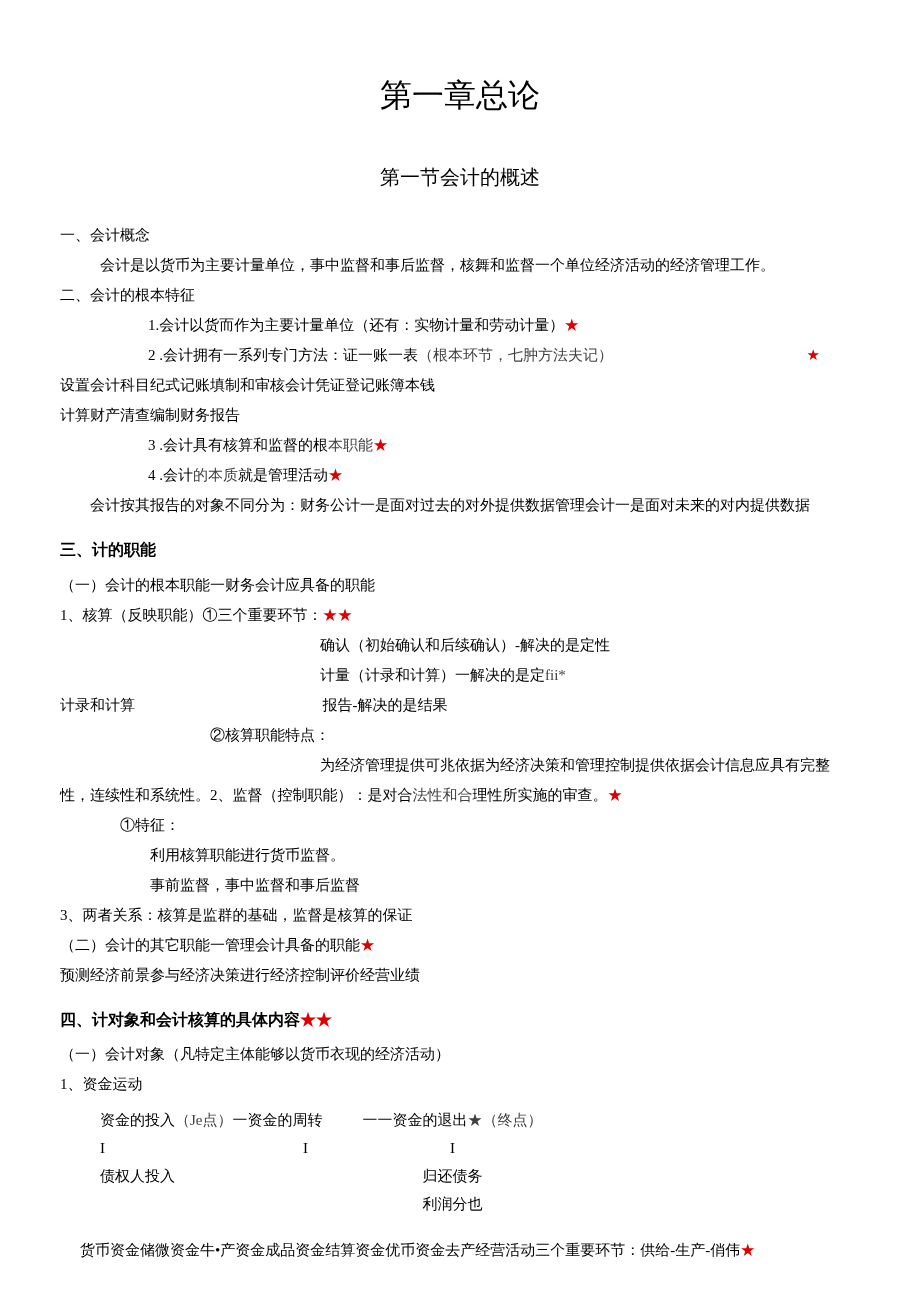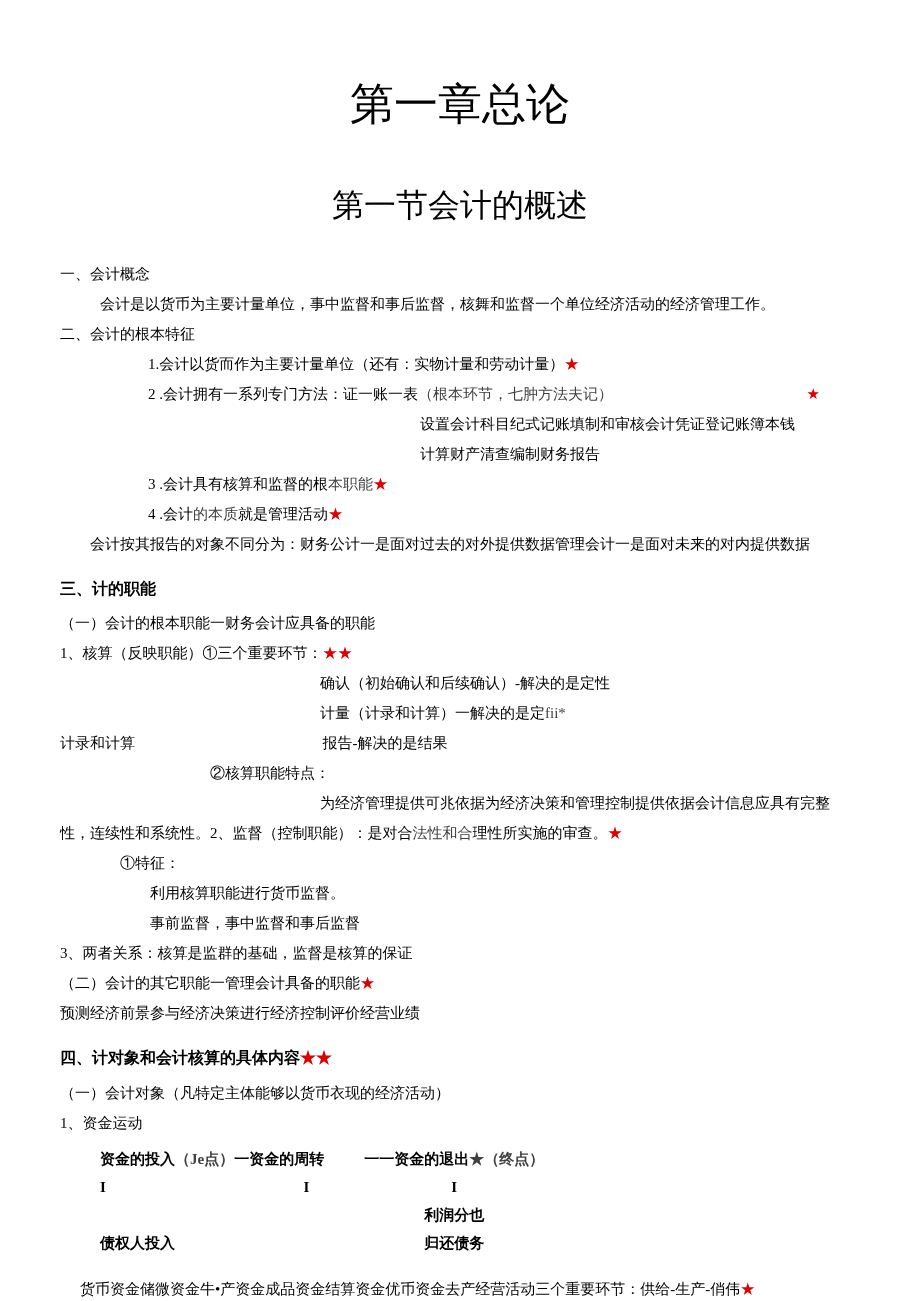--- a/index.html
+++ b/index.html
@@ -6,55 +6,54 @@
     font-family: "SimSun", "宋体", serif;
     font-size: 15px;
     line-height: 1.6;
     color: #000;
     max-width: 920px;
     margin: 0 auto;
     padding: 40px 60px;
     background: #fff;
   }
   .chapter-title {
-    font-size: 44px;
+    font-size: 32px;
     text-align: center;
     margin: 30px 0 40px 0;
     font-weight: normal;
   }
   .section-title {
-    font-size: 32px;
+    font-size: 20px;
     text-align: center;
     margin: 20px 0 30px 0;
     font-weight: normal;
   }
   .heading-bold {
     font-size: 16px;
     font-family: "SimHei", "黑体", sans-serif;
     font-weight: bold;
     margin: 20px 0 10px 0;
   }
   .red { color: #404040; }
   .star { color: #d00; }
   .indent-1 { margin-left: 40px; }
   .indent-2 { margin-left: 88px; }
-  .indent-3 { margin-left: 360px; }
+  .indent-3 { }
   .indent-2b { margin-left: 260px; }
   p { margin: 6px 0; }
   .float-right-star { float: right; margin-right: 40px; color: #d00; }
   table.flow {
     border-collapse: collapse;
     margin: 10px 0 10px 20px;
     font-size: 15px;
   }
   table.flow td {
     padding: 2px 20px;
     text-align: left;
     vertical-align: top;
-    font-weight: bold;
   }
 </style>
 </head>
 <body>
 
 <h1 class="chapter-title">第一章总论</h1>
 
 <h2 class="section-title">第一节会计的概述</h2>
 
 <p>一、会计概念</p>
@@ -123,27 +122,27 @@
     <td>
       <span>一一资金的退出</span><span class="red">★（终点）</span>
     </td>
   </tr>
   <tr>
     <td>I</td>
     <td style="text-align:center;">I</td>
     <td style="text-align:center;">I</td>
   </tr>
   <tr>
+    <td>债权人投入</td>
+    <td></td>
+    <td style="text-align:center;">归还债务</td>
+  </tr>
+  <tr>
     <td></td>
     <td></td>
     <td style="text-align:center;">利润分也</td>
-  </tr>
-  <tr>
-    <td>债权人投入</td>
-    <td></td>
-    <td style="text-align:center;">归还债务</td>
   </tr>
 </tbody>
   </table>
 
 <p style="margin-top:20px; margin-left:20px;">
   <span>货币资金储微资金牛•产资金成品资金结算资金优币资金去产经营活动三个重要环节：供给-生产-俏伟</span><span class="star">★</span>
 </p>
 
 </body></html>

